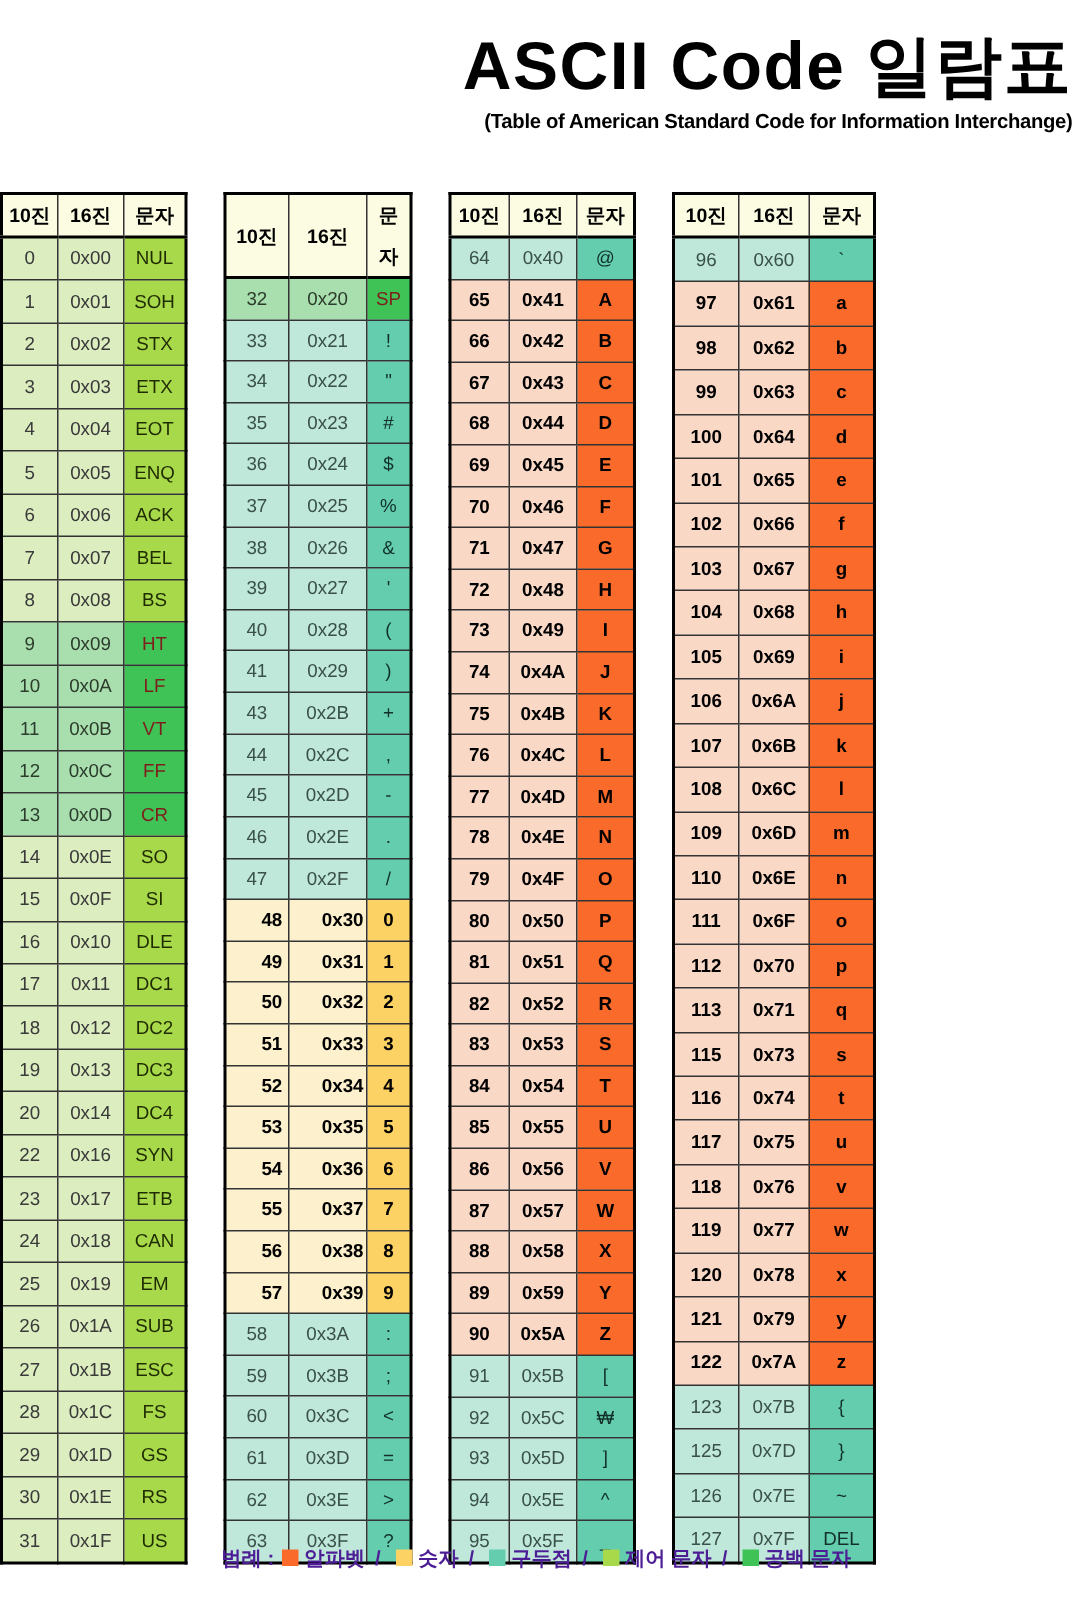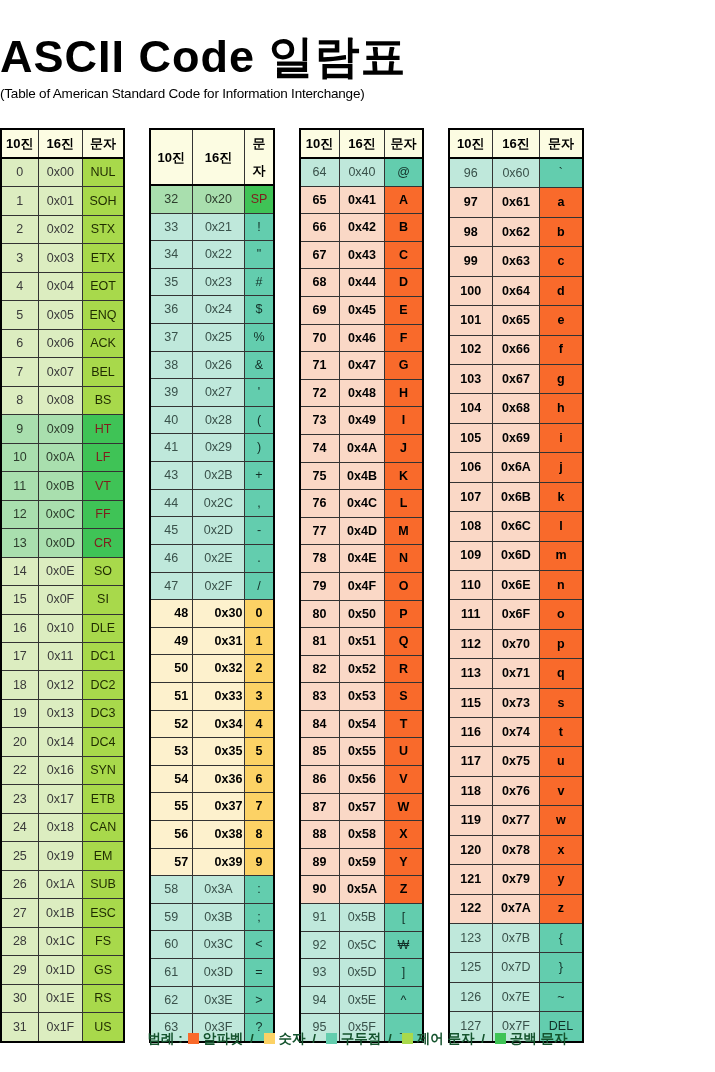--- a/index.html
+++ b/index.html
@@ -11,36 +11,36 @@
     width: 715px;
     height: 1072px;
     font-family: "Liberation Sans", sans-serif;
     color: #000000;
     overflow: hidden;
     position: relative;
   }
 
   
   #title-block {
-    text-align: left;
-    padding-top: 33px;
+    text-align: right;
+    padding-top: 20px;
   }
   #main-title {
     font-family: "Liberation Sans", sans-serif;
     font-weight: bold;
     font-size: 45px;
     letter-spacing: 1px;
     line-height: 1.05;
     color: #000;
     margin: 0;
     white-space: pre;
   }
   #subtitle {
     font-family: "Liberation Sans", sans-serif;
-    font-weight: normal;
+    font-weight: bold;
     font-size: 13.5px;
     letter-spacing: -0.2px;
     margin: 6px 0 0 0;
     color: #000;
   }
 
   
   #tables-row {
     position: absolute;
     top: 128px;
@@ -107,21 +107,21 @@
   
   #legend {
     position: absolute;
     top: 1030px;
     left: 0;
     width: 715px;
     text-align: center;
     font-size: 13.5px;
     font-weight: bold;
     font-family: "Liberation Sans", sans-serif;
-    color: #14532d;
+    color: #4c1d95;
     white-space: nowrap;
   }
   #legend .lg-label { margin-right: 2px; }
   #legend .swatch {
     display: inline-block;
     width: 11px;
     height: 11px;
     vertical-align: -1px;
     margin: 0 4px 0 3px;
   }

